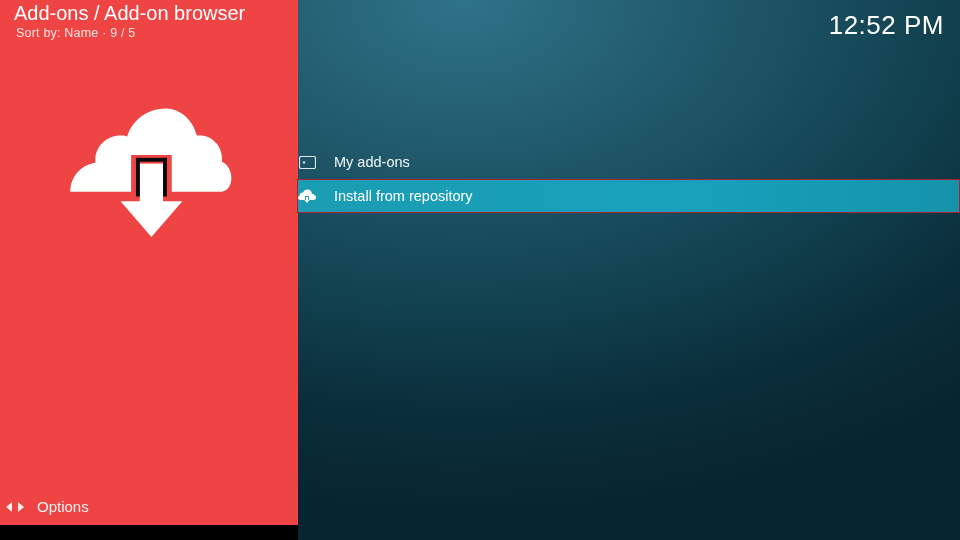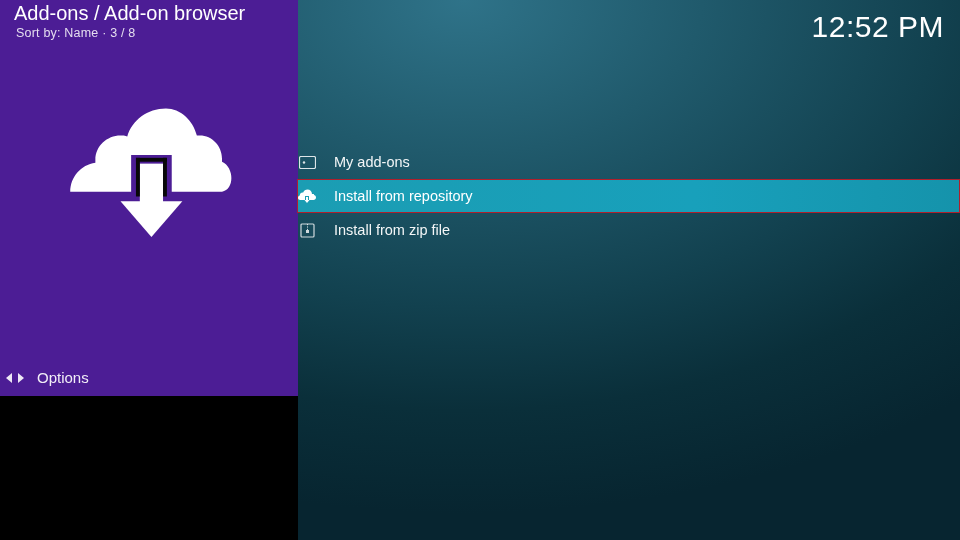--- a/index.html
+++ b/index.html
@@ -7,22 +7,22 @@
       width: 960px;
       height: 540px;
       overflow: hidden;
       font-family: -apple-system, BlinkMacSystemFont, "Segoe UI", Arial, sans-serif;
       background: #000;
       position: relative;
     }
     .container { display: flex; width: 100%; height: 100%; }
     .sidebar {
       width: 298px;
-      height: 396px;
-      background: #4c1d95;
+      height: 525px;
+      background: #ef4444;
       position: relative;
       display: flex;
       flex-direction: column;
       align-items: center;
     }
     .main {
       flex: 1;
       height: 540px;
       background: radial-gradient(ellipse 120% 95% at 25% 0%, #2f7389 0%, #205a6c 30%, #12414f 60%, #0a2f3a 80%, #072530 100%);
       position: relative;
@@ -85,32 +85,32 @@
       width: 18px;
       display: inline-flex;
       align-items: center;
       justify-content: center;
     }
     .clock {
       position: absolute;
       top: 10px;
       right: 16px;
       color: #fff;
-      font-size: 30px;
+      font-size: 26px;
       font-weight: 300;
       letter-spacing: 0.5px;
     }
   </style>
 </head>
 <body>
 
 <div class="container">
   <div class="sidebar">
     <div class="breadcrumb-row">Add-ons / Add-on browser</div>
-    <div class="sort-row">Sort by: Name  ·  3 / 8</div>
+    <div class="sort-row">Sort by: Name  ·  9 / 5</div>
     <div class="hero-icon">
       <svg viewBox="0 0 180 150" width="175" height="145">
         <path fill="#fff" d="M142 55c-2-22-21-39-44-39-18 0-34 11-40 27-3-1-6-2-9-2-14 0-25 11-25 25 0 1 0 2 0 3-11 2-19 12-19 23 0 13 11 24 24 24h37V82h-14l26-0 0 0z" style="display:none"></path>
 
         <path fill="#fff" d="M148 62c0-2 0-3 0-5 0-24-20-43-44-43-20 0-37 13-42 32-2 0-4-1-6-1-15 0-27 12-27 27 0 2 0 3 0 5C14 79 3 91 3 106c0 0 0 0 0 0h0c0 0 0-0 0-0 0-15 12-27 27-27 0 0 0 0 0 0 0-15 12-27 27-27 2 0 4 0 6 1 5-19 22-32 42-32 24 0 44 19 44 43 0 2 0 3 0 5 16 2 29 16 29 32 0 0 0 0 0 0h0" style="display:none"></path>
 
         <g>
           <path fill="#ffffff" d="M150 64c0-24-19-43-43-43-19 0-35 12-41 29-2-1-5-1-7-1-15 0-27 12-27 27 0 1 0 2 0 3-15 2-27 14-27 30 0 0 0 0 0 0 0 0 0 0 0 0 0-16 13-29 29-29h7v0c0 0 0 0 0 0 0-15 12-27 27-27 3 0 5 0 7 1 5-17 21-29 40-29 23 0 41 18 41 41 0 1 0 2 0 3h2c16 0 29 13 29 29 0 0 0 0 0 0" style="display:none"></path>
 
           <path fill="#ffffff" d="
@@ -172,26 +172,16 @@
     <div class="list-item selected highlighted">
       <span class="item-icon">
         <svg width="18" height="14" viewBox="0 0 18 14">
           <path fill="#ffffff" d="M14 5c0-2.5-2-4.5-4.5-4.5-2 0-3.7 1.3-4.3 3.1C5 3.5 4.8 3.5 4.5 3.5 3 3.5 1.8 4.7 1.8 6.2c0 .1 0 .2 0 .3C.8 6.7 0 7.6 0 8.7 0 10 1 11 2.3 11H7V7h4v4h4.5C16.9 11 18 9.9 18 8.5c0-1.3-.9-2.3-2.1-2.5 0-.3.1-.7.1-1 0 0-2 0-2 0z"></path>
           <path fill="#ffffff" d="M8 8h2v3h1.5L9 14 6.5 11H8z"></path>
         </svg>
       </span>
       <span>Install from repository</span>
     </div>
 
-    <div class="list-item">
-      <span class="item-icon">
-        <svg width="15" height="15" viewBox="0 0 15 15">
-          <rect x="1" y="1" width="13" height="13" rx="1" fill="none" stroke="rgba(255,255,255,0.8)" stroke-width="1.2"></rect>
-          <line x1="7.5" y1="1" x2="7.5" y2="7" stroke="rgba(255,255,255,0.8)" stroke-width="1" stroke-dasharray="1.2 1.2"></line>
-          <rect x="6" y="7" width="3" height="3" fill="rgba(255,255,255,0.8)"></rect>
-        </svg>
-      </span>
-      <span>Install from zip file</span>
-    </div>
 
 
   </div>
 </div>
 
 </body></html>

